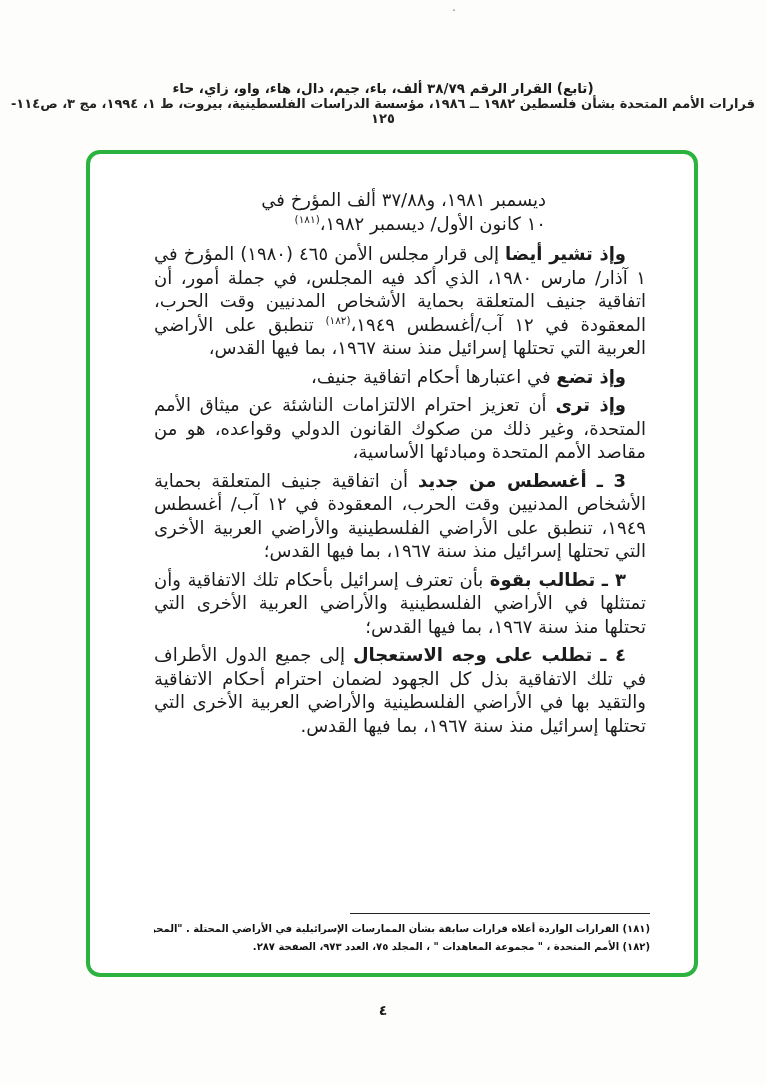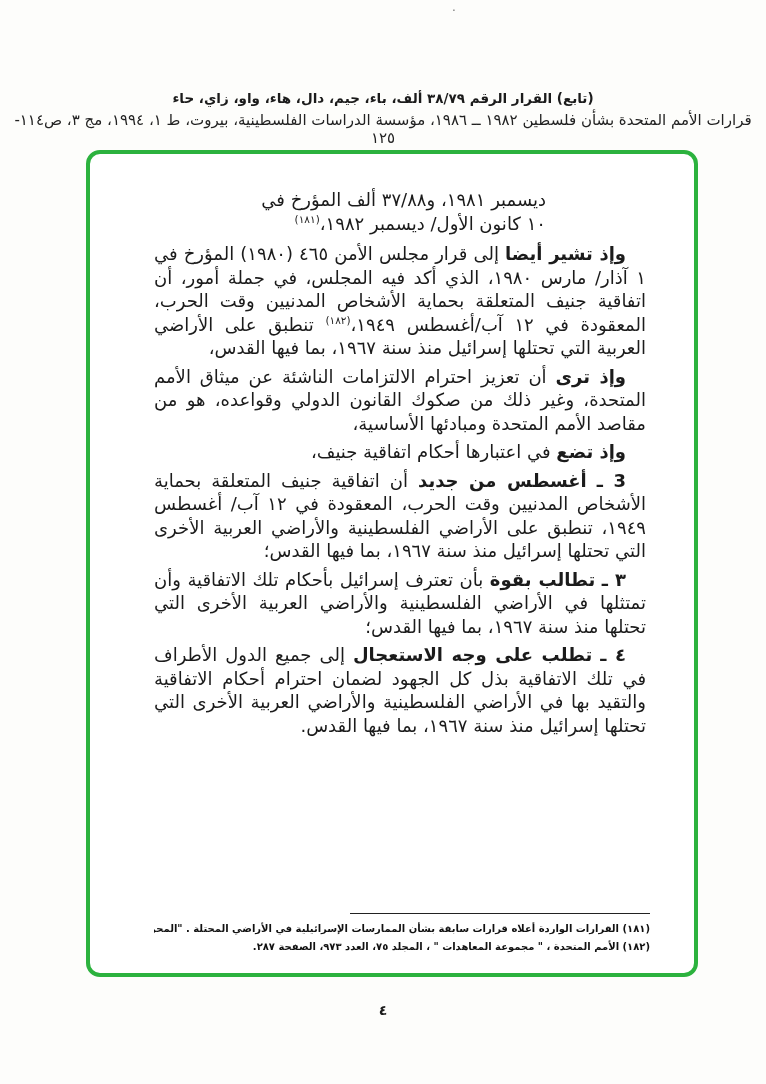--- a/index.html
+++ b/index.html
@@ -9,25 +9,25 @@
     background:#fdfdfb;
     font-family:"DejaVu Sans", sans-serif;
     color:#1b1b1b;
     overflow:hidden;
   }
   .top-mark {
     position:absolute; top:4px; left:452px;
     font-size:12px; color:#777;
   }
   .doc-header {
-    position:absolute; top:90px; left:0; right:0;
+    position:absolute; top:80px; left:0; right:0;
     text-align:center; direction:rtl;
   }
   .doc-header .h1 { font-size:13.5px; font-weight:bold; letter-spacing:0.2px; }
-  .doc-header .h2 { font-size:15px; font-weight:normal; margin-top:5px; color:#222; }
+  .doc-header .h2 { font-size:13px; font-weight:bold; color:#222; }
 
   .green-box {
     position:absolute; left:86px; top:150px;
     width:612px; height:827px;
     box-sizing:border-box;
     border:4px solid #2cb23e;
     border-radius:14px;
     background:#ffffff;
   }
   .doc-text {
@@ -77,23 +77,23 @@
   </header>
 
   <div class="green-box" style="border-color: rgb(44, 178, 62);">
 
     <div class="doc-text">
 
       <p class="continuation"><span>ديسمبر ١٩٨١، و٣٧/٨٨ ألف المؤرخ في ١٠ كانون الأول/ ديسمبر ١٩٨٢،</span><sup>(١٨١)</sup></p>
 
       <p><b>وإذ تشير أيضا</b> <span>إلى قرار مجلس الأمن ٤٦٥ (١٩٨٠) المؤرخ في ١ آذار/ مارس ١٩٨٠، الذي أكد فيه المجلس، في جملة أمور، أن اتفاقية جنيف المتعلقة بحماية الأشخاص المدنيين وقت الحرب، المعقودة في ١٢ آب/أغسطس ١٩٤٩،</span><sup>(١٨٢)</sup> <span>تنطبق على الأراضي العربية التي تحتلها إسرائيل منذ سنة ١٩٦٧، بما فيها القدس،</span></p>
 
+      <p><b>وإذ تضع</b> <span>في اعتبارها أحكام اتفاقية جنيف،</span></p>
+
       <p><b>وإذ ترى</b> <span>أن تعزيز احترام الالتزامات الناشئة عن ميثاق الأمم المتحدة، وغير ذلك من صكوك القانون الدولي وقواعده، هو من مقاصد الأمم المتحدة ومبادئها الأساسية،</span></p>
-
-      <p><b>وإذ تضع</b> <span>في اعتبارها أحكام اتفاقية جنيف،</span></p>
 
 
 
       <p><span class="num">3 ـ</span> <b>أغسطس من جديد</b> <span>أن اتفاقية جنيف المتعلقة بحماية الأشخاص المدنيين وقت الحرب، المعقودة في ١٢ آب/ أغسطس ١٩٤٩، تنطبق على الأراضي الفلسطينية والأراضي العربية الأخرى التي تحتلها إسرائيل منذ سنة ١٩٦٧، بما فيها القدس؛</span></p>
 
 
       <p><span class="num">٣ ـ</span> <b>تطالب بقوة</b> <span>بأن تعترف إسرائيل بأحكام تلك الاتفاقية وأن تمتثلها في الأراضي الفلسطينية والأراضي العربية الأخرى التي تحتلها منذ سنة ١٩٦٧، بما فيها القدس؛</span></p>
 
       <p><span class="num">٤ ـ</span> <b>تطلب على وجه الاستعجال</b> <span>إلى جميع الدول الأطراف في تلك الاتفاقية بذل كل الجهود لضمان احترام أحكام الاتفاقية والتقيد بها في الأراضي الفلسطينية والأراضي العربية الأخرى التي تحتلها إسرائيل منذ سنة ١٩٦٧، بما فيها القدس.</span></p>
 

